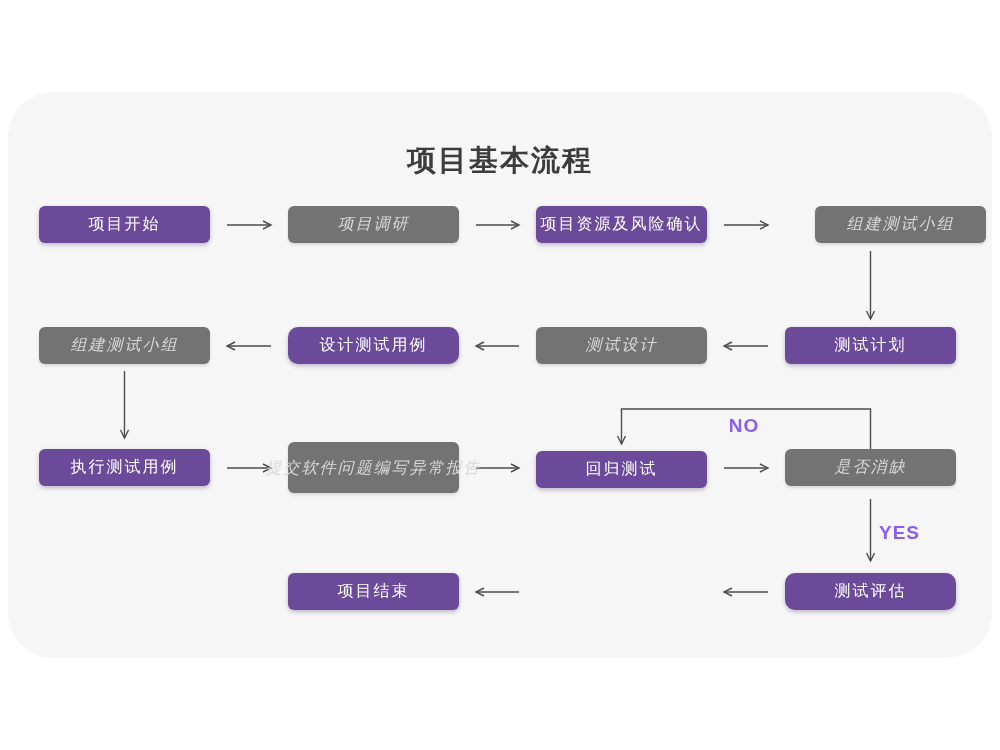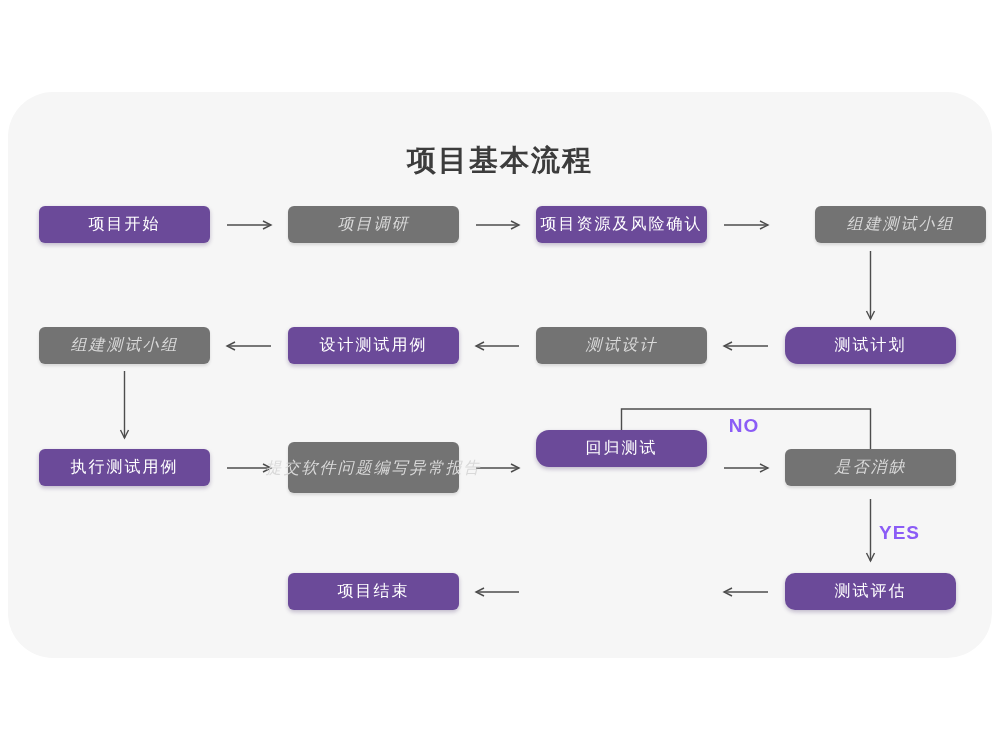--- a/index.html
+++ b/index.html
@@ -83,27 +83,27 @@
 
   <div id="no-label" class="edge-label">NO</div>
   <div id="yes-label" class="edge-label">YES</div>
 
   <div class="node purple" style="left:39px;top:206px;">项目开始</div>
   <div class="node gray" style="left:288px;top:206px;">项目调研</div>
   <div class="node purple" style="left:536px;top:206px;">项目资源及风险确认</div>
   <div class="node gray" style="left:815px;top:206px;">组建测试小组</div>
 
   <div class="node gray" style="left:39px;top:327px;">组建测试小组</div>
-  <div class="node purple" style="left:288px;top:327px;">设计测试用例</div>
+  <div class="node purple" style="left:288px;top:327px;border-radius:10px;">设计测试用例</div>
   <div class="node gray" style="left:536px;top:327px;">测试设计</div>
-  <div class="node purple" style="left:785px;top:327px;border-radius:13px;">测试计划</div>
+  <div class="node purple" style="left:785px;top:327px;">测试计划</div>
 
   <div class="node purple" style="left:39px;top:449px;">执行测试用例</div>
   <div class="node gray tall" style="left:288px;top:442px;">
     <span>提交软件问题</span>
     <span>编写异常报告</span>
   </div>
-  <div class="node purple" style="left:536px;top:430px;border-radius:13px;">回归测试</div>
+  <div class="node purple" style="left:536px;top:451px;">回归测试</div>
   <div class="node gray" style="left:785px;top:449px;">是否消缺</div>
 
   <div class="node purple" style="left:288px;top:573px;">项目结束</div>
   <div class="node purple" style="left:785px;top:573px;border-radius:10px;">测试评估</div>
 </div>
 
 </body></html>

